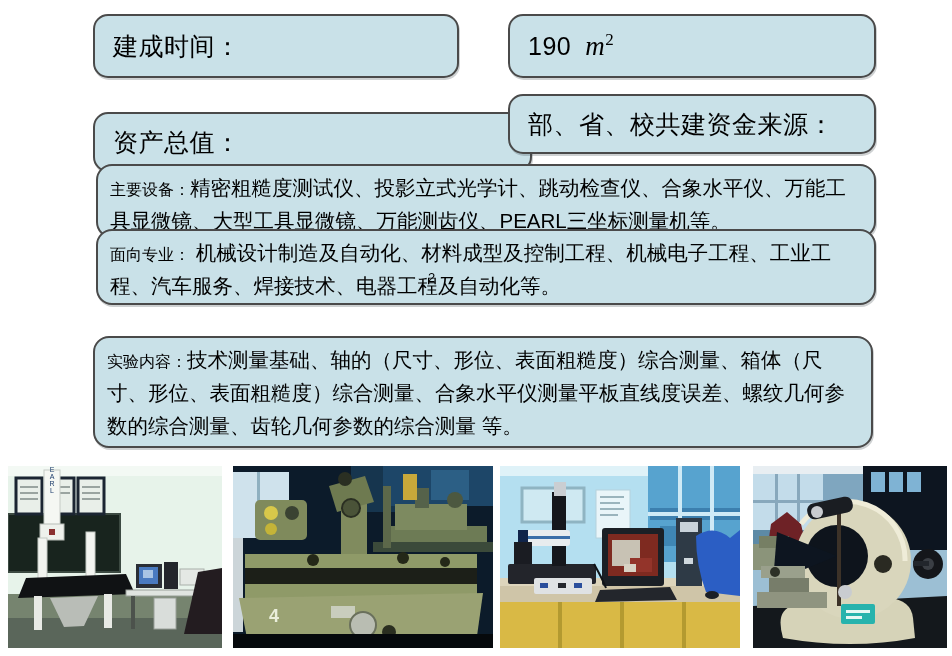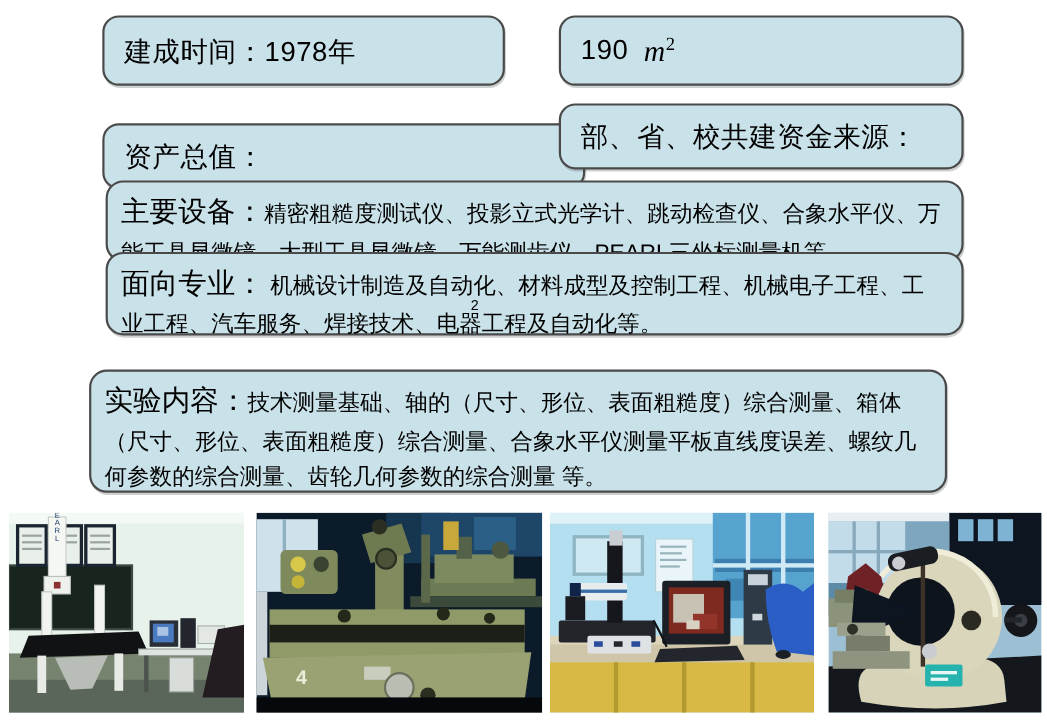--- a/index.html
+++ b/index.html
@@ -33,34 +33,33 @@
   .ibox sup{font-size:17px;font-family:"Liberation Serif",serif;font-style:normal;}
   .dbox{
     position:absolute;box-sizing:border-box;
     background:var(--box-fill);
     border:2px solid var(--box-border);
     border-radius:16px;
     padding:6px 14px 4px 12px;
     box-shadow:1px 2px 0 rgba(60,70,75,.25);
   }
   .dbox p{margin:0;font-size:20.5px;line-height:1.6;}
-  .dbox .dtitle{font-size:26px;}
+  .dbox .dtitle{font-size:16px;}
   .stray-sup{
     position:absolute;left:330px;top:40px;
     font-size:13px;line-height:1;
   }
   .photo{position:absolute;overflow:hidden;}
   .photo svg{display:block;width:100%;height:100%;}
 </style>
 </head>
 <body>
 
 <div class="ibox" style="left:93px;top:14px;width:366px;height:64px">
   <span>建成时间：</span>
-    <span>1978年</span>
 </div>
 
 <div class="ibox" style="left:508px;top:14px;width:368px;height:64px">
     <span>190</span>
     <span class="unit-base"><span>m</span><sup>2</sup></span>
 </div>
 
 <div class="ibox" style="left:93px;top:112px;width:439px;height:60px">
   <span>资产总值：</span>
 </div>
@@ -72,21 +71,21 @@
 
 <div class="dbox" style="left:96px;top:164px;width:780px;height:74px">
   <p><span class="dtitle">主要设备：</span><span>精密粗糙度测试仪、投影立式光学计、跳动检查仪、合象水平仪、万能工具显微镜、大型工具显微镜、万能测齿仪、PEARL三坐标测量机等。</span></p>
 </div>
 
 <div class="dbox" style="left:96px;top:229px;width:780px;height:76px">
   <p><span class="dtitle">面向专业：</span><span> 机械设计制造及自动化、材料成型及控制工程、机械电子工程、工业工程、汽车服务、焊接技术、电器工程及自动化等。</span></p>
   <span class="stray-sup">2</span>
 </div>
 
-<div class="dbox" style="left:81px;top:336px;width:780px;height:112px">
+<div class="dbox" style="left:93px;top:336px;width:780px;height:112px">
   <p><span class="dtitle">实验内容：</span><span>技术测量基础、轴的（尺寸、形位、表面粗糙度）综合测量、箱体（尺寸、形位、表面粗糙度）综合测量、合象水平仪测量平板直线度误差、螺纹几何参数的综合测量、齿轮几何参数的综合测量 等。</span></p>
 </div>
 
 <div class="photo" style="left:8px;top:466px;width:214px;height:182px">
   <svg viewBox="0 0 214 182" preserveAspectRatio="none">
     <rect width="214" height="182" fill="#e7f3ea"></rect>
     <rect width="214" height="10" fill="#f3f9f4"></rect>
     <rect x="0" y="128" width="214" height="54" fill="#76846f"></rect>
     <rect x="0" y="152" width="214" height="30" fill="#5a665a"></rect>
     <rect x="0" y="48" width="112" height="58" fill="#18241e" stroke="#3c4a42" stroke-width="2"></rect>

